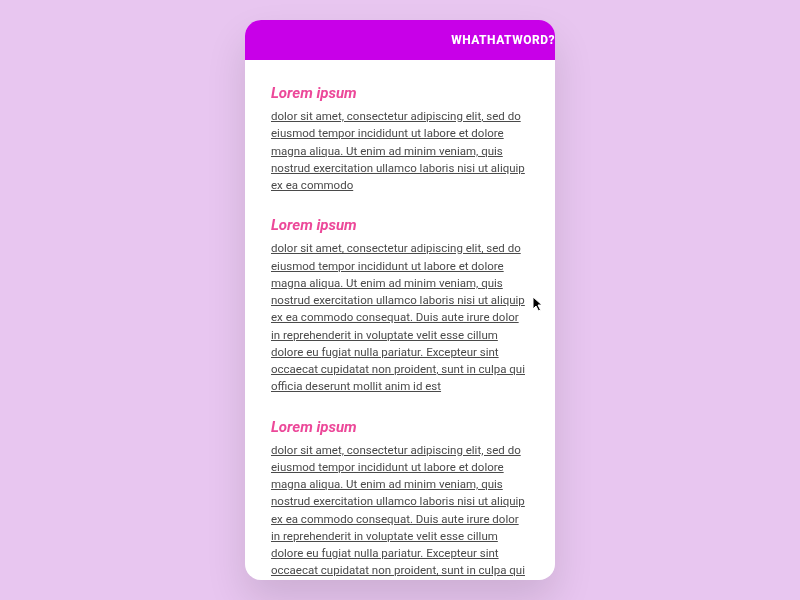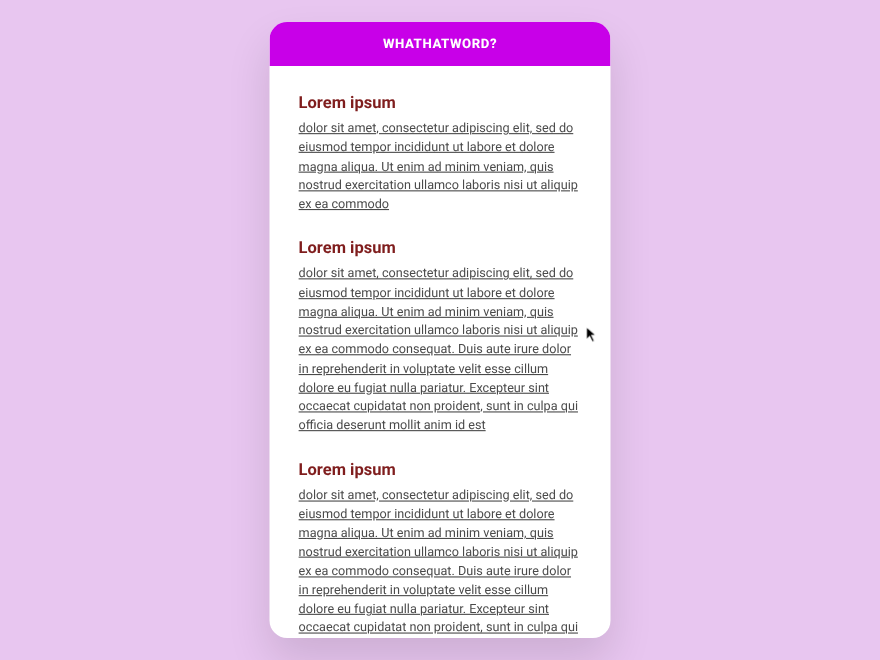--- a/index.html
+++ b/index.html
@@ -25,42 +25,43 @@
       box-shadow: 0 20px 40px rgba(0,0,0,0.12);
       overflow: hidden;
       display: flex;
       flex-direction: column;
     }
     .header {
       background: #c800e8;
       height: 40px;
       display: flex;
       align-items: center;
-      justify-content: center;
+      justify-content: flex-end;
       flex-shrink: 0;
     }
     .header-title {
       color: #ffffff;
       font-size: 12px;
       font-weight: 800;
       letter-spacing: 0.5px;
     }
     .content {
       flex: 1;
       overflow-y: auto;
       padding: 24px 26px 0 26px;
     }
     .section {
       margin-bottom: 22px;
     }
     .section-title {
-      color: #7f1d1d;
+      color: #ec4899;
       font-size: 15px;
       font-weight: 700;
       margin-bottom: 6px;
+      font-style: italic;
     }
     .section-body {
       color: #4a4a4a;
       font-size: 11.5px;
       line-height: 1.5;
       text-decoration: underline;
     }
     .cursor {
       position: absolute;
       left: 532px;

